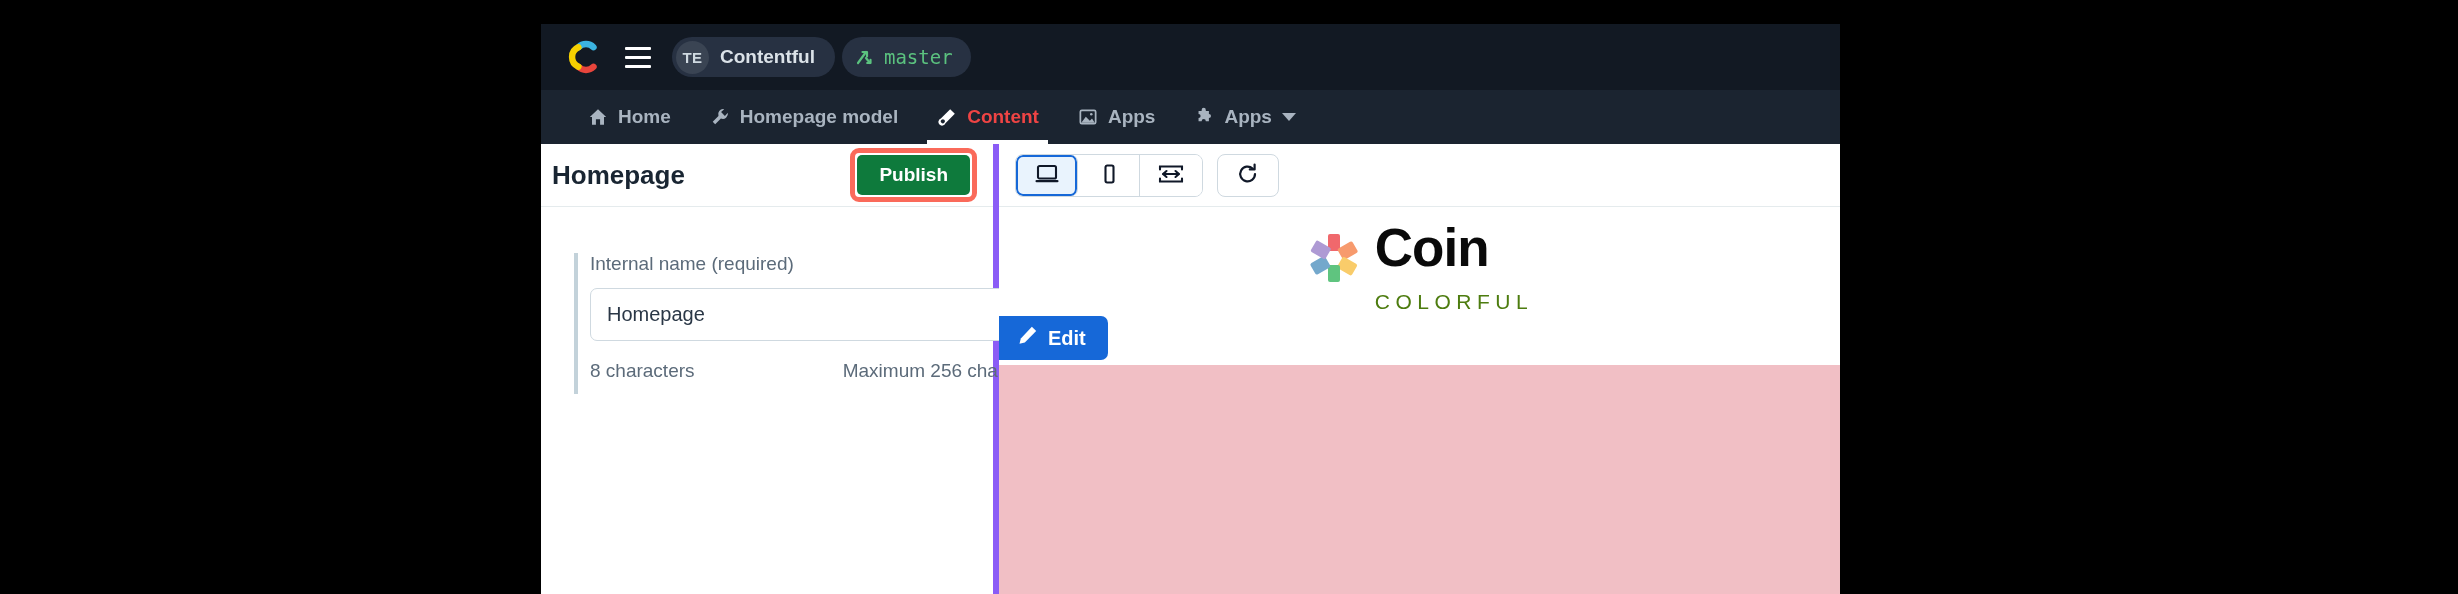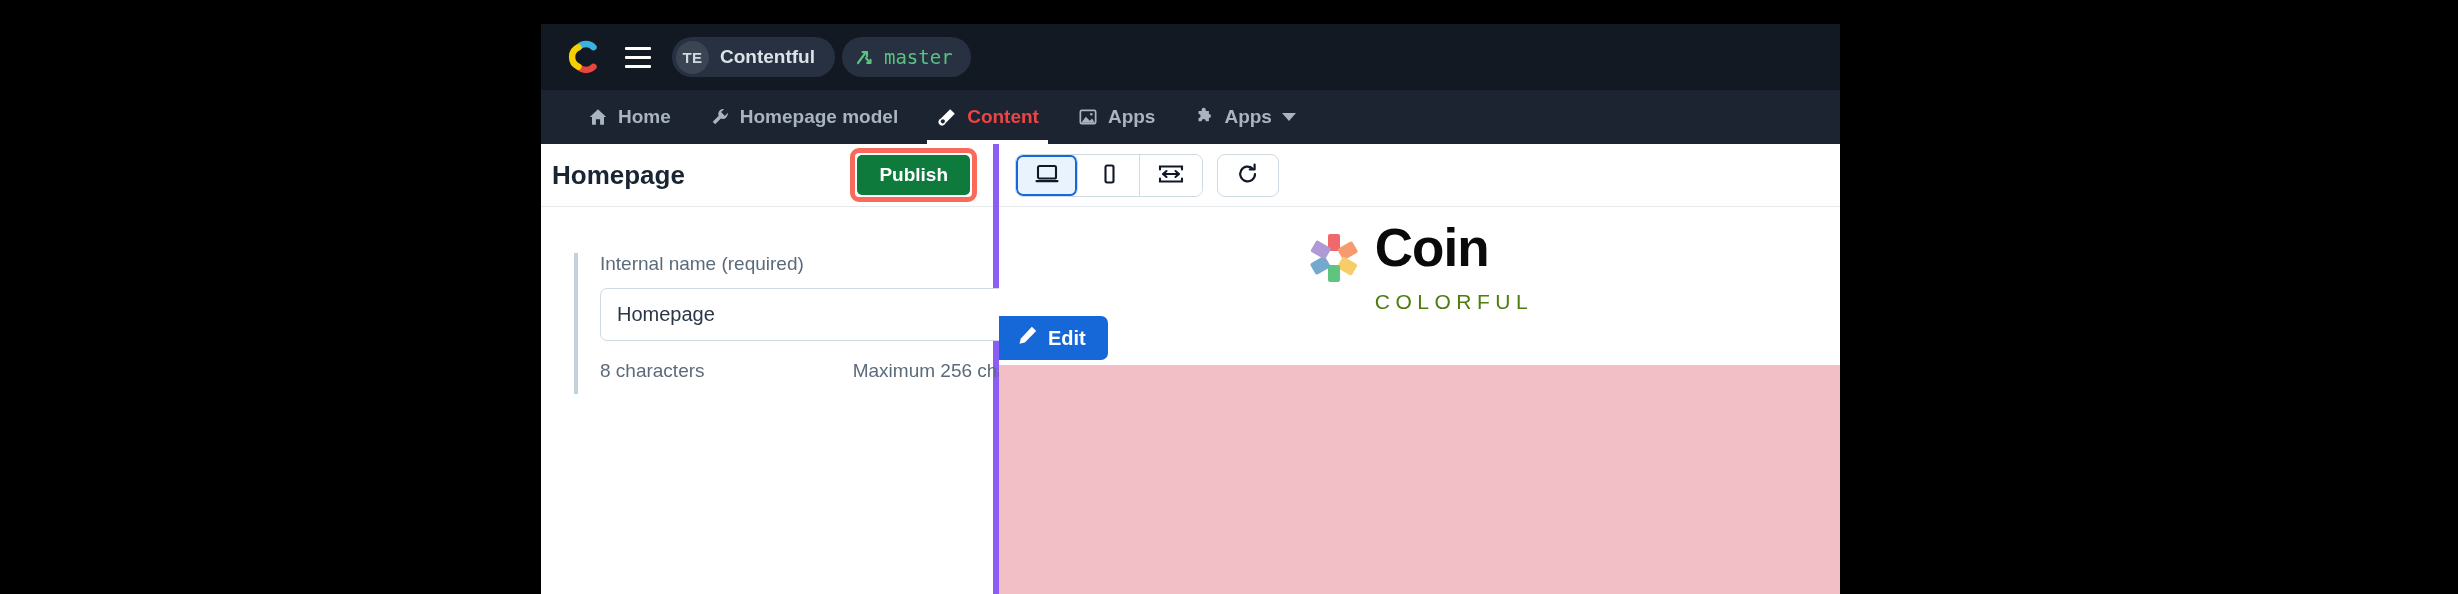--- a/index.html
+++ b/index.html
@@ -216,21 +216,21 @@
     font-family: "Liberation Sans", sans-serif;
     white-space: nowrap;
   }
 
   .field-area {
     padding: 46px 0 0 0;
   }
   .field-block {
     border-left: 4px solid #c3d2da;
     margin-left: 33px;
-    padding-left: 22px;
+    padding-left: 12px;
     padding-bottom: 12px;
   }
   .field-label {
     font-size: 19px;
     color: #5c6b7a;
     margin-bottom: 13px;
   }
   .field-input {
     width: 466px;
     box-sizing: border-box;

